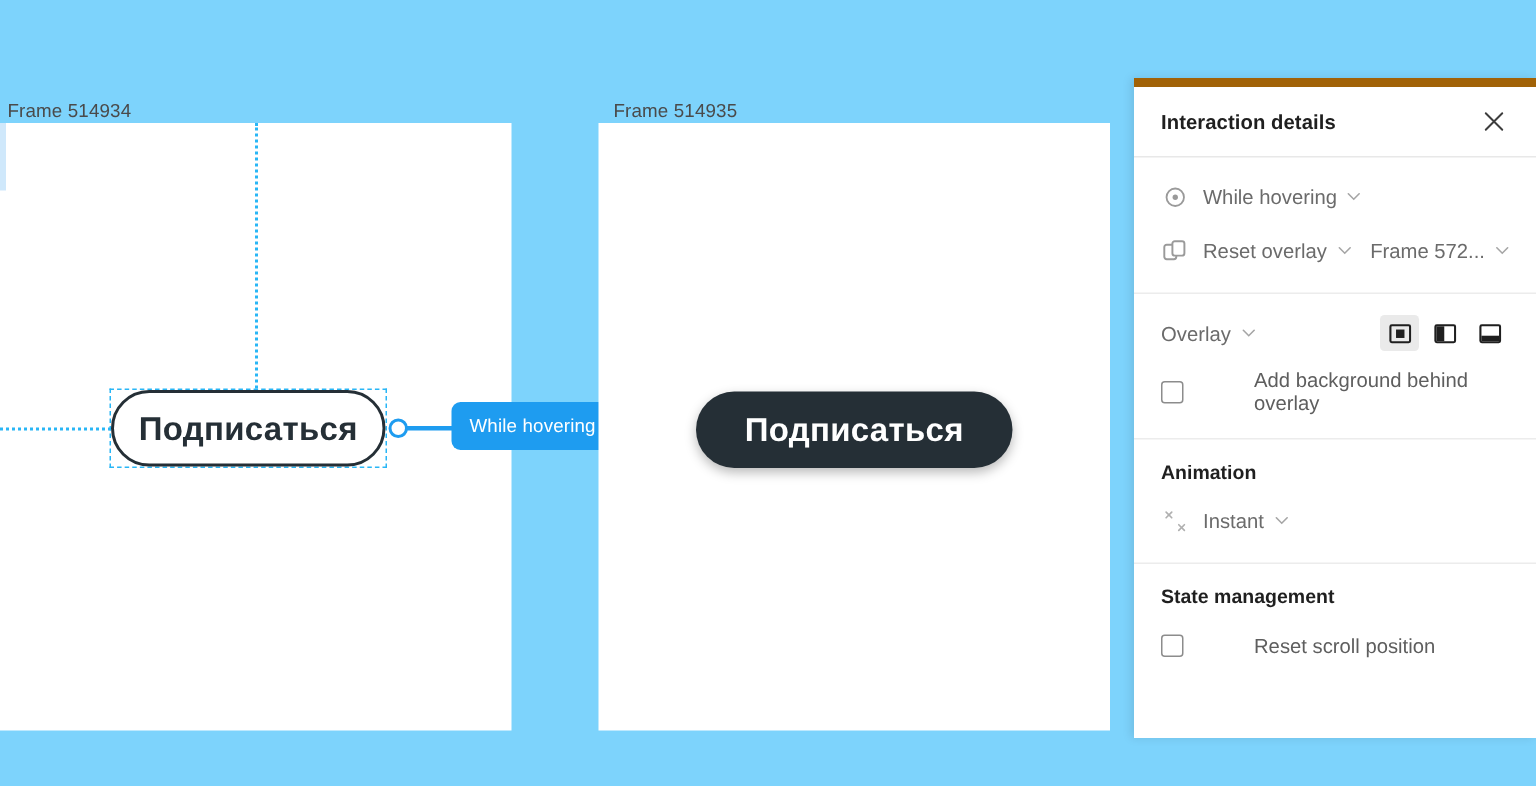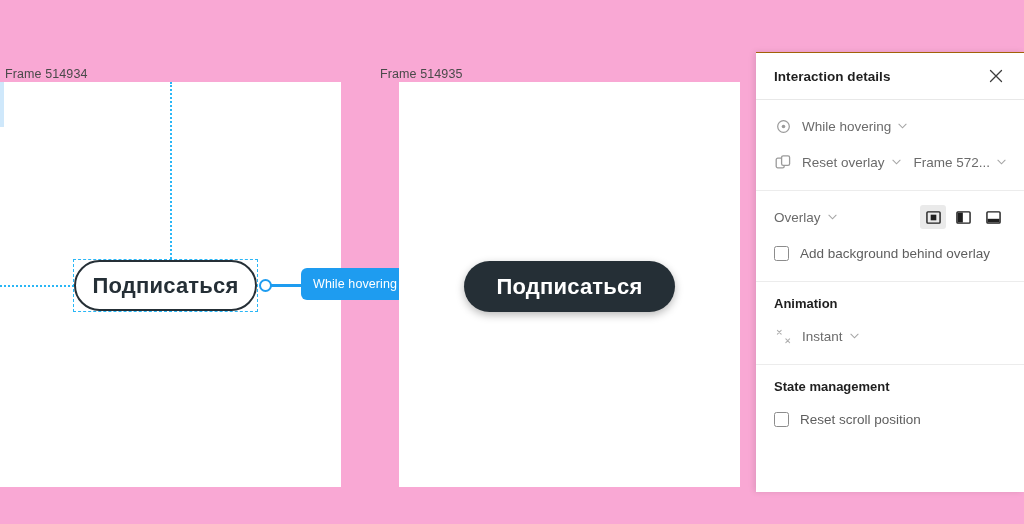--- a/index.html
+++ b/index.html
@@ -13,21 +13,21 @@
     background: #adadad;
     font-family: "Liberation Sans", sans-serif;
     position: relative;
     -webkit-font-smoothing: antialiased;
   }
 
   
   #canvas {
     position: absolute;
     inset: 0;
-    background: #f9a8d4;
+    background: #7dd3fc;
   }
 
   .frame-label {
     position: absolute;
     font-size: 12.5px;
     color: #4a4a4a;
     letter-spacing: 0.1px;
     white-space: nowrap;
   }
 
@@ -138,21 +138,21 @@
 
   
   #panel {
     position: absolute;
     left: 756px;
     top: 52px;
     width: 268px;
     height: 440px;
     background: #ffffff;
     box-sizing: border-box;
-    border-top: 1px solid #a16207;
+    border-top: 6px solid #a16207;
     box-shadow: -2px 0 6px rgba(0,0,0,0.10);
     display: flex;
     flex-direction: column;
   }
 
   .panel-header {
     height: 46px;
     display: flex;
     align-items: center;
     padding: 0 16px 0 18px;
@@ -237,20 +237,21 @@
     cursor: pointer;
     background: transparent;
   }
   .pos-btn.active { background: #eaeaea; }
 
   
   .check-row {
     display: flex;
     align-items: center;
     cursor: pointer;
+    gap: 36px;
   }
   .checkbox {
     width: 15px;
     height: 15px;
     box-sizing: border-box;
     border: 1.6px solid #8c8c8c;
     border-radius: 2.5px;
     background: #fff;
     flex: none;
     margin-right: 11px;
@@ -288,21 +289,21 @@
 
   <div class="conn-line" style="left:412px; top:284px; width:39px;"></div>
 
   <div class="conn-badge" style="left:448px; top:263px; width:26px; height:26px;">
     <svg width="15" height="15" viewBox="0 0 16 16">
       <rect x="1.2" y="4.2" width="8" height="9.6" rx="1.6" fill="none" stroke="#ffffff" stroke-width="1.6"></rect>
       <rect x="6.6" y="1.8" width="8" height="9.6" rx="1.6" fill="none" stroke="#ffffff" stroke-width="1.6"></rect>
     </svg>
   </div>
 
-  <div class="frame-label" style="left:380px; top:67px;">Frame 514935</div>
+  <div class="frame-label" style="left:409px; top:67px;">Frame 514935</div>
   <div class="frame" style="left:399px; top:82px; width:341px; height:405px;"></div>
 
   <div class="btn-filled" style="left:464px; top:261px; width:211px; height:51px;">
     <span>Подписаться</span>
   </div>
 </div>
 
 <div id="panel">
 
   <div class="panel-header">

